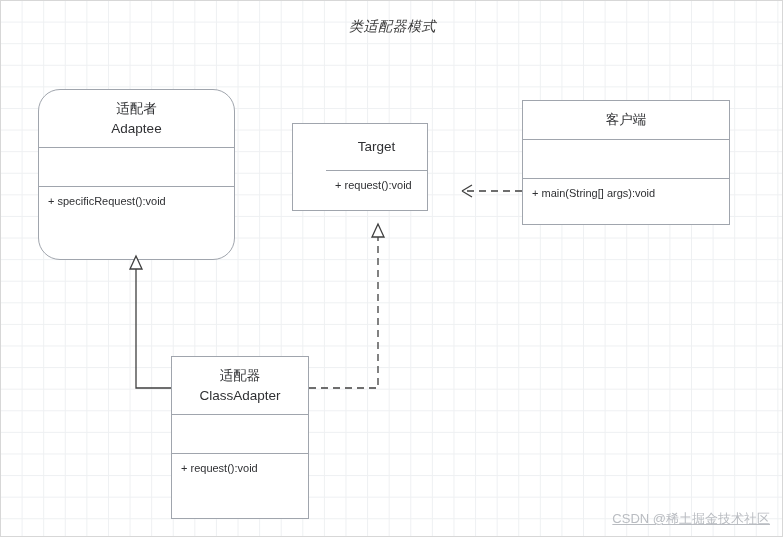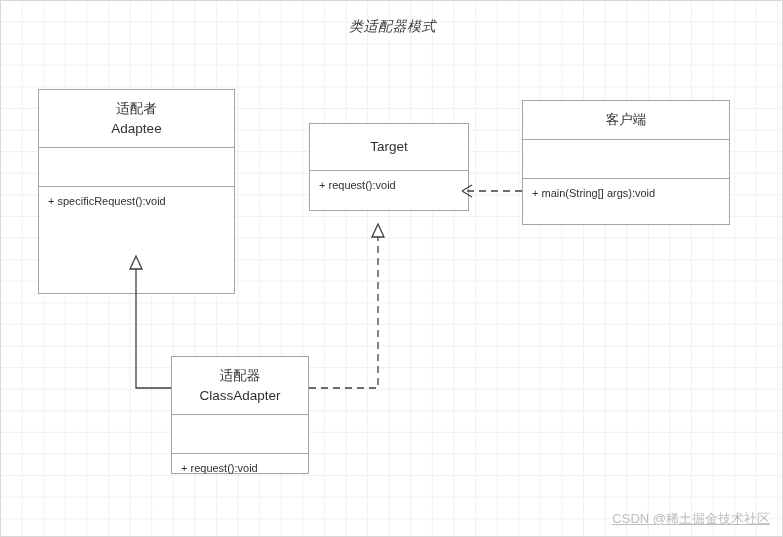--- a/index.html
+++ b/index.html
@@ -72,45 +72,45 @@
     text-decoration: underline;
   }
 </style>
 </head>
 <body>
 
 <div id="canvas">
 
   <div class="title">类适配器模式</div>
 
-  <div class="umlbox" style="left:37px; top:88px; width:197px; height:205px;">
+  <div class="umlbox" style="left:37px; top:88px; width:197px; height:171px;border-radius:22px;">
     <div class="hdr">
       <span class="l1">适配者</span>
       <span class="l2">Adaptee</span>
     </div>
     <div class="sep attrs"></div>
     <div class="sep ops">+ specificRequest():void</div>
   </div>
 
-  <div class="umlbox one-line" style="left:308px; top:122px; width:160px; height:88px;">
+  <div class="umlbox one-line" style="left:291px; top:122px; width:136px; height:88px;padding-left:33px;">
     <div class="hdr">
       <span class="l2">Target</span>
     </div>
     <div class="sep ops">+ request():void</div>
   </div>
 
   <div class="umlbox" style="left:521px; top:99px; width:208px; height:125px;">
     <div class="hdr">
       <span class="l1">客户端</span>
     </div>
     <div class="sep attrs"></div>
     <div class="sep ops">+ main(String[] args):void</div>
   </div>
 
-  <div class="umlbox" style="left:170px; top:355px; width:138px; height:118px;">
+  <div class="umlbox" style="left:170px; top:355px; width:138px; height:163px;">
     <div class="hdr">
       <span class="l1">适配器</span>
       <span class="l2">ClassAdapter</span>
     </div>
     <div class="sep attrs"></div>
     <div class="sep ops">+ request():void</div>
   </div>
 
   <svg class="overlay" viewBox="0 0 783 537">
 

